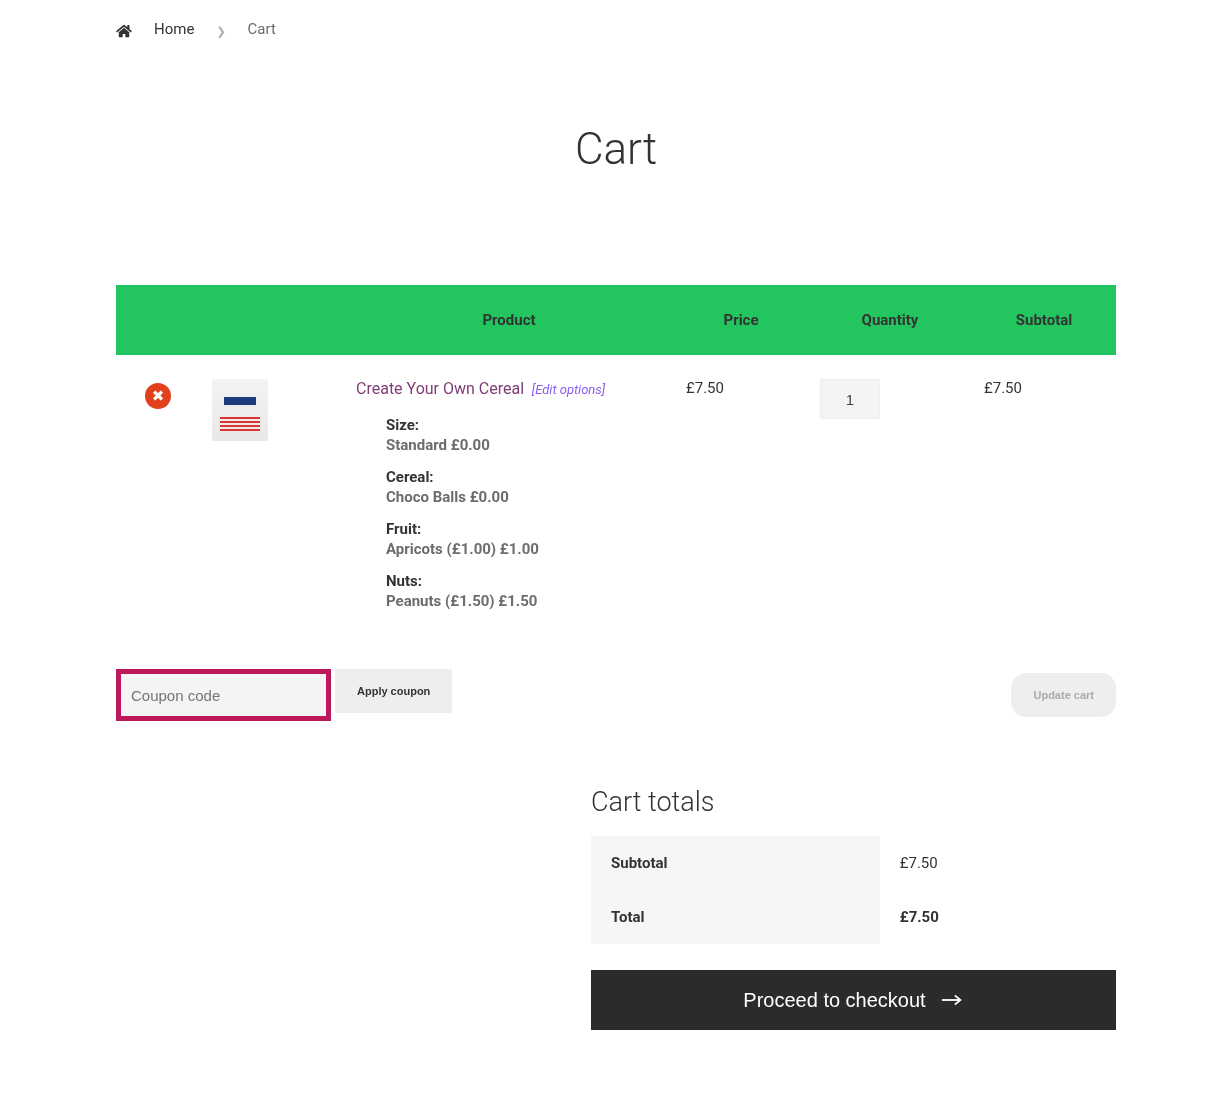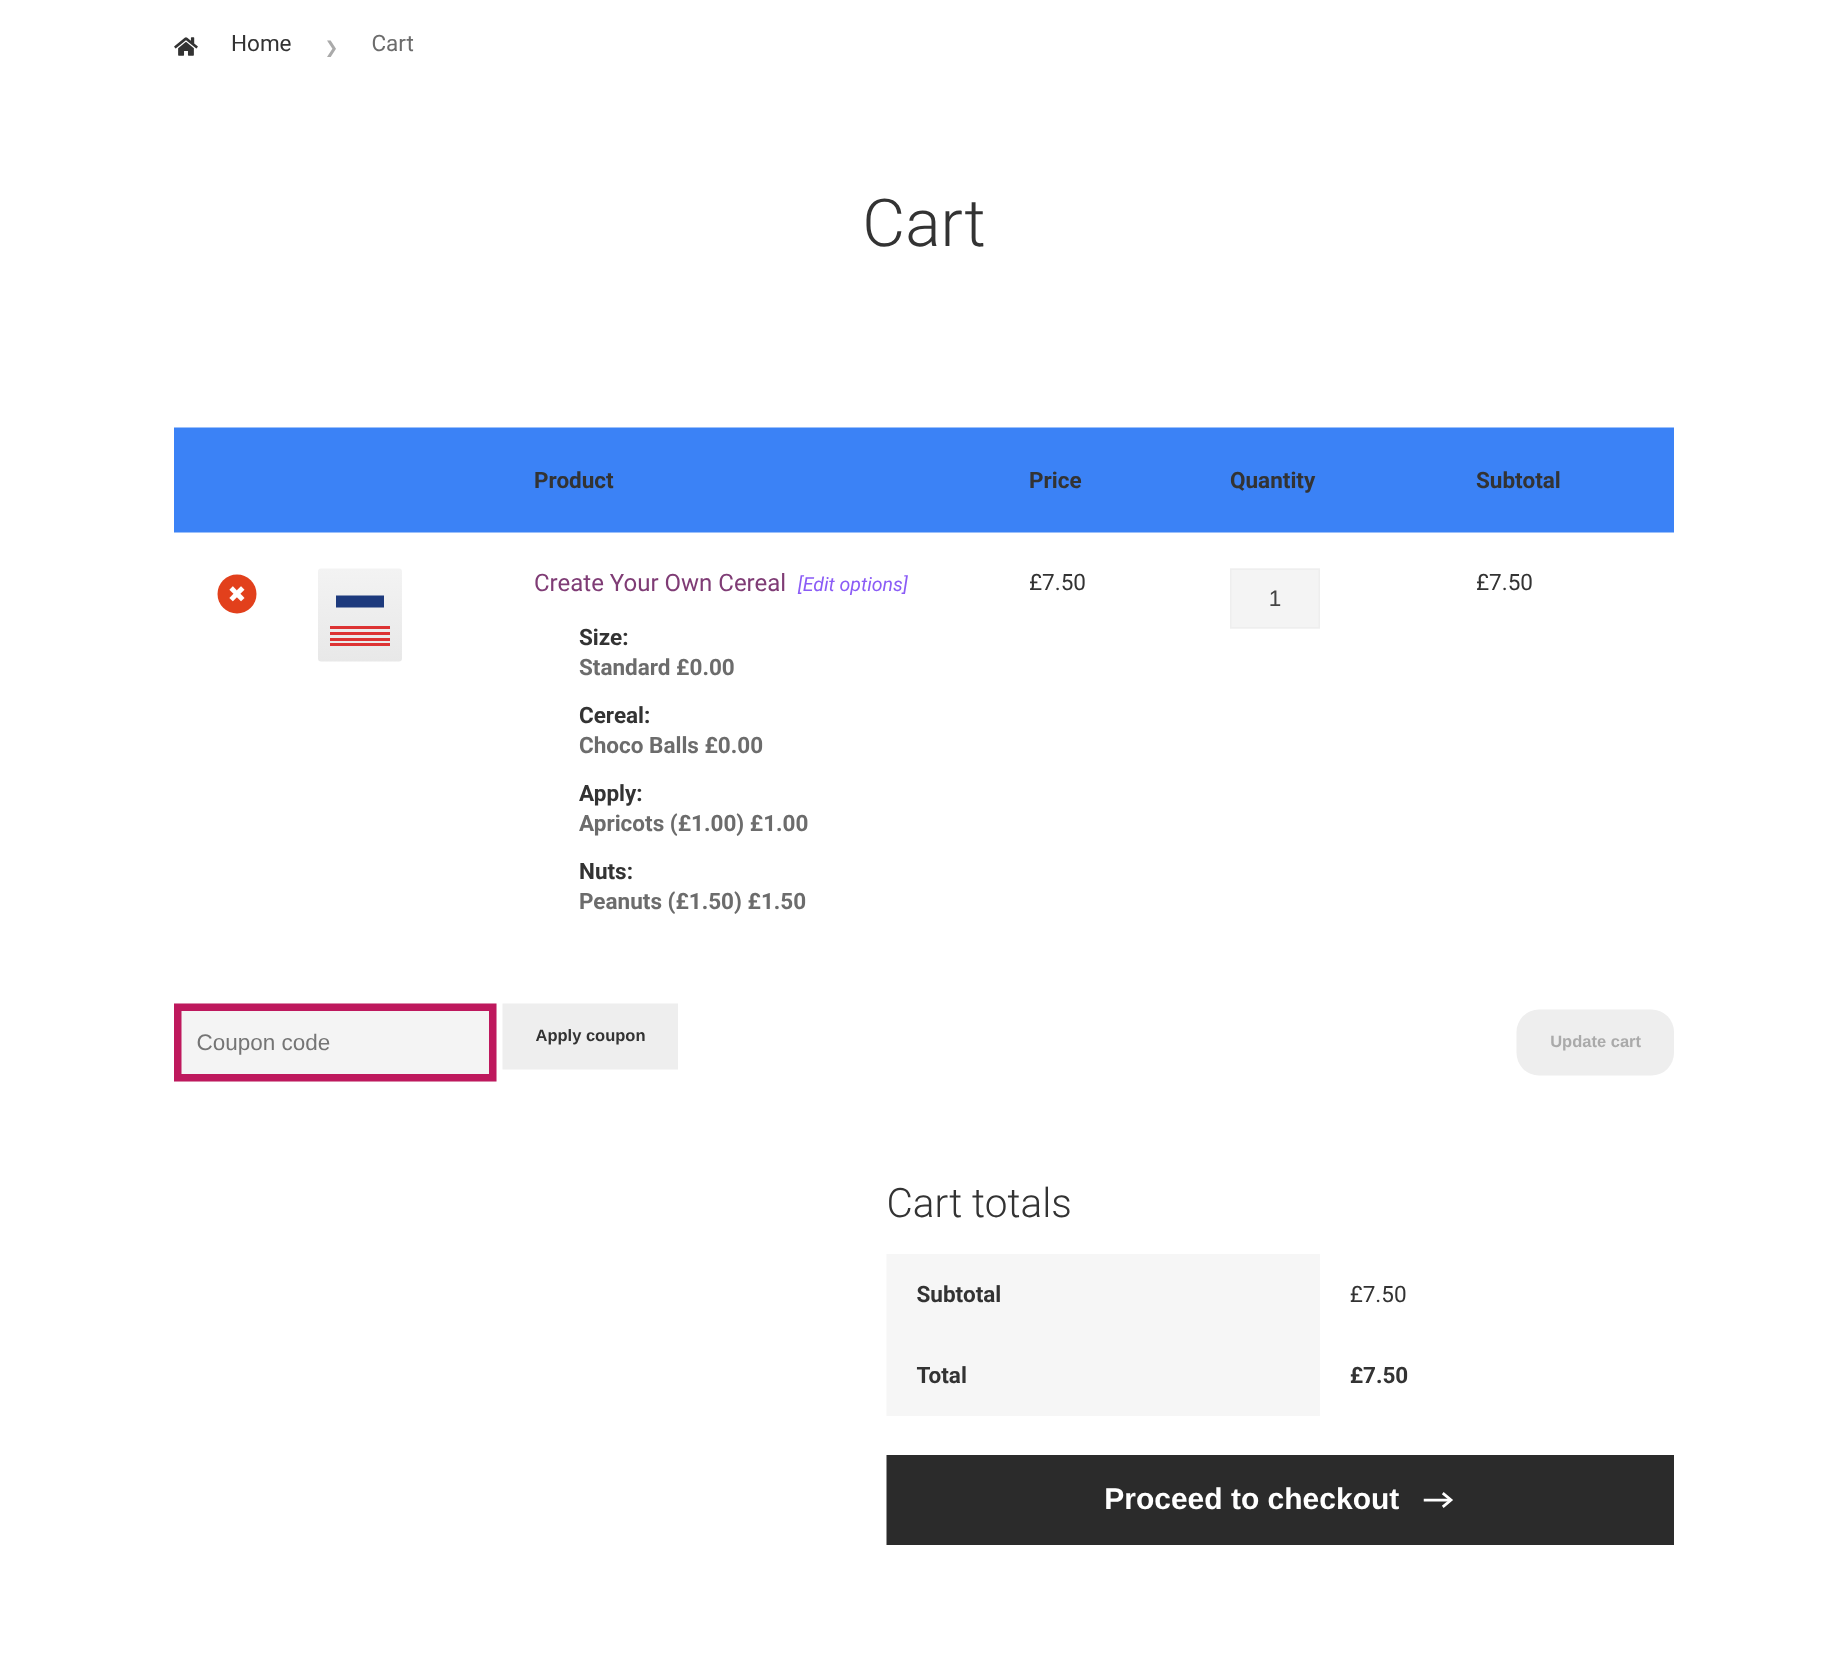--- a/index.html
+++ b/index.html
@@ -44,22 +44,22 @@
     margin: 85px 0 110px 0;
     color: #333;
   }
 
   
   table.shop_table {
     width: 100%;
     border-collapse: collapse;
   }
   table.shop_table thead th {
-    background: #3b82f6;
-    text-align: left;
+    background: #22c55e;
+    text-align: center;
     font-weight: 700;
     font-size: 15px;
     color: #333;
     padding: 26px 12px;
   }
   table.shop_table td {
     padding: 24px 12px;
     vertical-align: top;
     font-size: 15px;
   }
@@ -213,21 +213,21 @@
   .checkout-btn {
     display: flex;
     align-items: center;
     justify-content: center;
     gap: 16px;
     width: 100%;
     height: 60px;
     background: #2b2b2b;
     color: #fff;
     font-size: 20px;
-    font-weight: 700;
+    font-weight: 400;
     border: none;
     margin-top: 26px;
     cursor: pointer;
   }
   .arrow-icon { display:inline-flex; }
 </style>
 </head>
 <body>
 
 <div class="page">
@@ -269,21 +269,21 @@
           </a>
         </td>
         <td class="col-product">
           <a href="#" class="product-name">Create Your Own Cereal</a>
           <a href="#" class="edit-options">[Edit options]</a>
           <dl class="variation">
             <dt>Size:</dt>
             <dd>Standard £0.00</dd>
             <dt>Cereal:</dt>
             <dd>Choco Balls £0.00</dd>
-            <dt>Apply:</dt>
+            <dt>Fruit:</dt>
             <dd>Apricots (£1.00) £1.00</dd>
             <dt>Nuts:</dt>
             <dd>Peanuts (£1.50) £1.50</dd>
           </dl>
         </td>
         <td class="col-price">£7.50</td>
         <td class="col-qty">
           <input type="text" class="qty-input" value="1" style="">
         </td>
         <td class="col-subtotal">£7.50</td>

